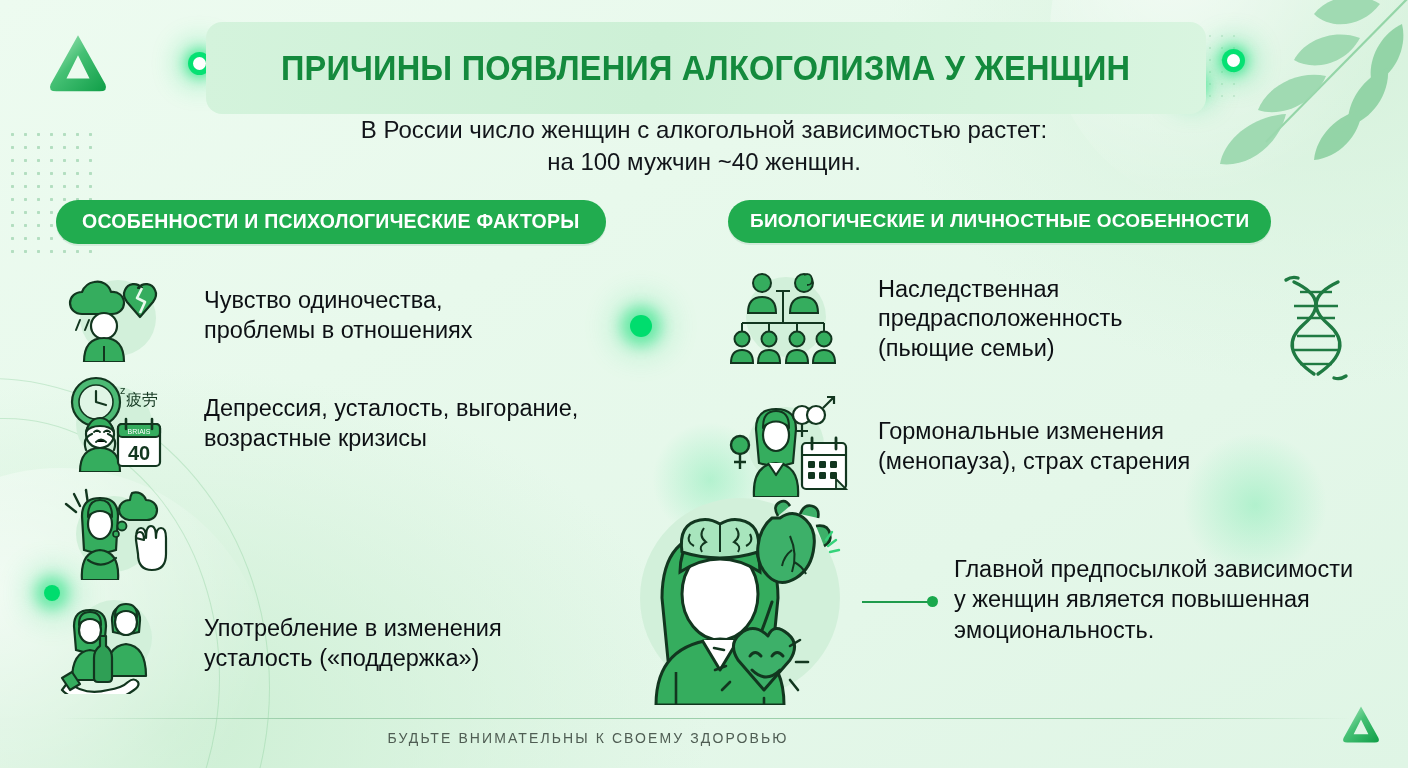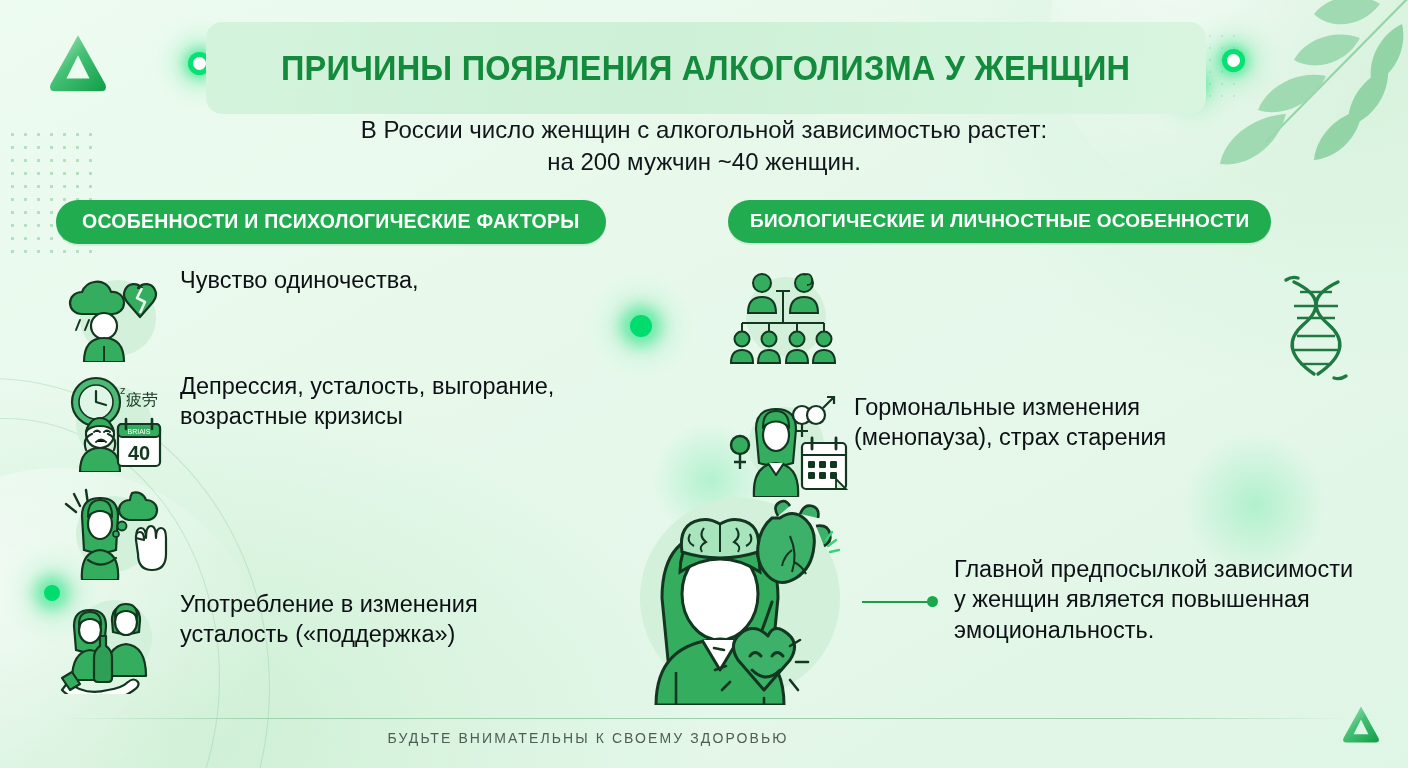--- a/index.html
+++ b/index.html
@@ -93,21 +93,21 @@
     background: #21ac4f;
     border-radius: 26px;
     padding: 10px 26px 11px;
     color: #ffffff;
     font-size: 19.5px; font-weight: 700; letter-spacing: .25px;
     white-space: nowrap;
     box-shadow: 0 2px 0 rgba(20,120,55,.10);
   }
   .pill.right { padding-left: 22px; padding-right: 22px; font-size: 19px; }
 
-  .item { display: flex; gap: 4px; }
+  .item { display: flex; align-items: center; gap: 28px; }
   .item .art { flex: 0 0 auto; position: relative; }
   .item .txt {
     font-size: 23.5px; line-height: 1.26; color: #0d1014; font-weight: 400;
   }
   .item .txt .ln { display: block; white-space: nowrap; }
 
   .list-left .item:nth-child(1) { margin-top: 22px; }
   .list-left .item { margin-bottom: 6px; }
 
   
@@ -186,21 +186,21 @@
     <path d="M50 10 L88 78 Q92 88 80 88 L20 88 Q8 88 12 78 Z
              M50 38 L34 70 L66 70 Z" fill="url(#lg1)" fill-rule="evenodd"></path>
   </svg>
 
   <div class="title-bar">
     <h1>ПРИЧИНЫ ПОЯВЛЕНИЯ АЛКОГОЛИЗМА У ЖЕНЩИН</h1>
   </div>
 
   <div class="subtitle">
     <span class="ln">В России число женщин с алкогольной зависимостью растет:</span><br>
-    <span class="ln">на 200 мужчин ~40 женщин.</span>
+    <span class="ln">на 100 мужчин ~40 женщин.</span>
   </div>
 
   <div class="col col-left">
     <div class="pill">ОСОБЕННОСТИ И ПСИХОЛОГИЧЕСКИЕ ФАКТОРЫ</div>
 
     <div class="list-left">
 
       <div class="item">
         <div class="art">
           <svg width="120" height="96" viewBox="0 0 120 96">
@@ -217,20 +217,21 @@
             <path d="M86 22c-5-6-14-5-17 2-2 4-1 8 2 12l13 15 13-15c3-4 4-8 2-12-3-7-12-8-17-2z" fill="#35ad5e" stroke="#12361f" stroke-width="2.2" stroke-linejoin="round"></path>
             <path d="M86 22 L81 32 L89 36 L84 47" stroke="#e8f9ec" stroke-width="2.6" fill="none" stroke-linejoin="round"></path>
 
             <circle cx="48" cy="60" r="13" fill="#ffffff" stroke="#12361f" stroke-width="2.2"></circle>
             <path d="M28 96 q0-24 20-24 q20 0 20 24 z" fill="#35ad5e" stroke="#12361f" stroke-width="2.2" stroke-linejoin="round"></path>
             <path d="M48 80 L48 96" stroke="#12361f" stroke-width="2"></path>
           </svg>
         </div>
         <div class="txt">
           <span class="ln">Чувство одиночества,</span>
+          <span class="ln">проблемы в отношениях</span>
         </div>
       </div>
 
       <div class="item">
         <div class="art">
           <svg width="120" height="100" viewBox="0 0 120 100">
             <circle cx="58" cy="52" r="38" fill="#d2f0da"></circle>
 
             <circle cx="40" cy="30" r="24" fill="#4cba74" stroke="#12361f" stroke-width="2.2"></circle>
             <circle cx="40" cy="30" r="17" fill="#dff5e5" stroke="#12361f" stroke-width="1.6"></circle>
@@ -350,20 +351,25 @@
               <circle cx="14" cy="74" r="7.5"></circle>
               <path d="M3 98 q0-13 11-13 q11 0 11 13 z"></path>
               <circle cx="41" cy="74" r="7.5"></circle>
               <path d="M30 98 q0-13 11-13 q11 0 11 13 z"></path>
               <circle cx="69" cy="74" r="7.5"></circle>
               <path d="M58 98 q0-13 11-13 q11 0 11 13 z"></path>
               <circle cx="96" cy="74" r="7.5"></circle>
               <path d="M85 98 q0-13 11-13 q11 0 11 13 z"></path>
             </g>
           </svg>
+        </div>
+        <div class="txt">
+          <span class="ln">Наследственная</span>
+          <span class="ln">предрасположенность</span>
+          <span class="ln">(пьющие семьи)</span>
         </div>
       </div>
 
       <div class="item">
         <div class="art">
           <svg width="122" height="104" viewBox="0 0 122 104">
             <circle cx="58" cy="52" r="38" fill="#d2f0da"></circle>
 
             <g stroke="#12361f" stroke-width="2.4" fill="none">
               <circle cx="12" cy="52" r="9" fill="#35ad5e"></circle>

